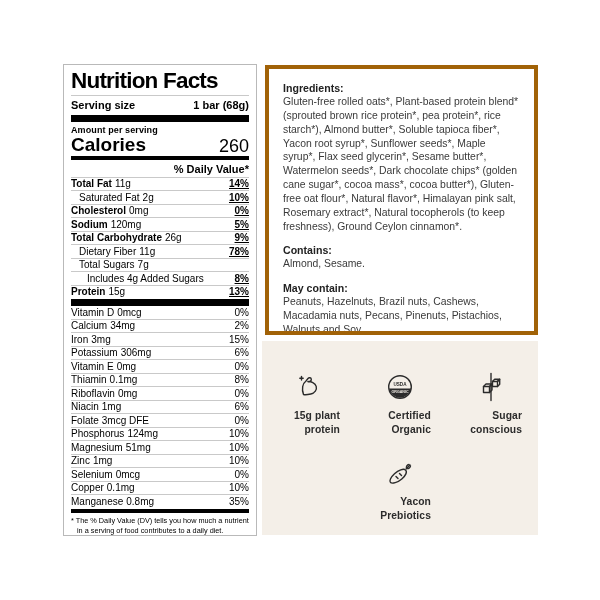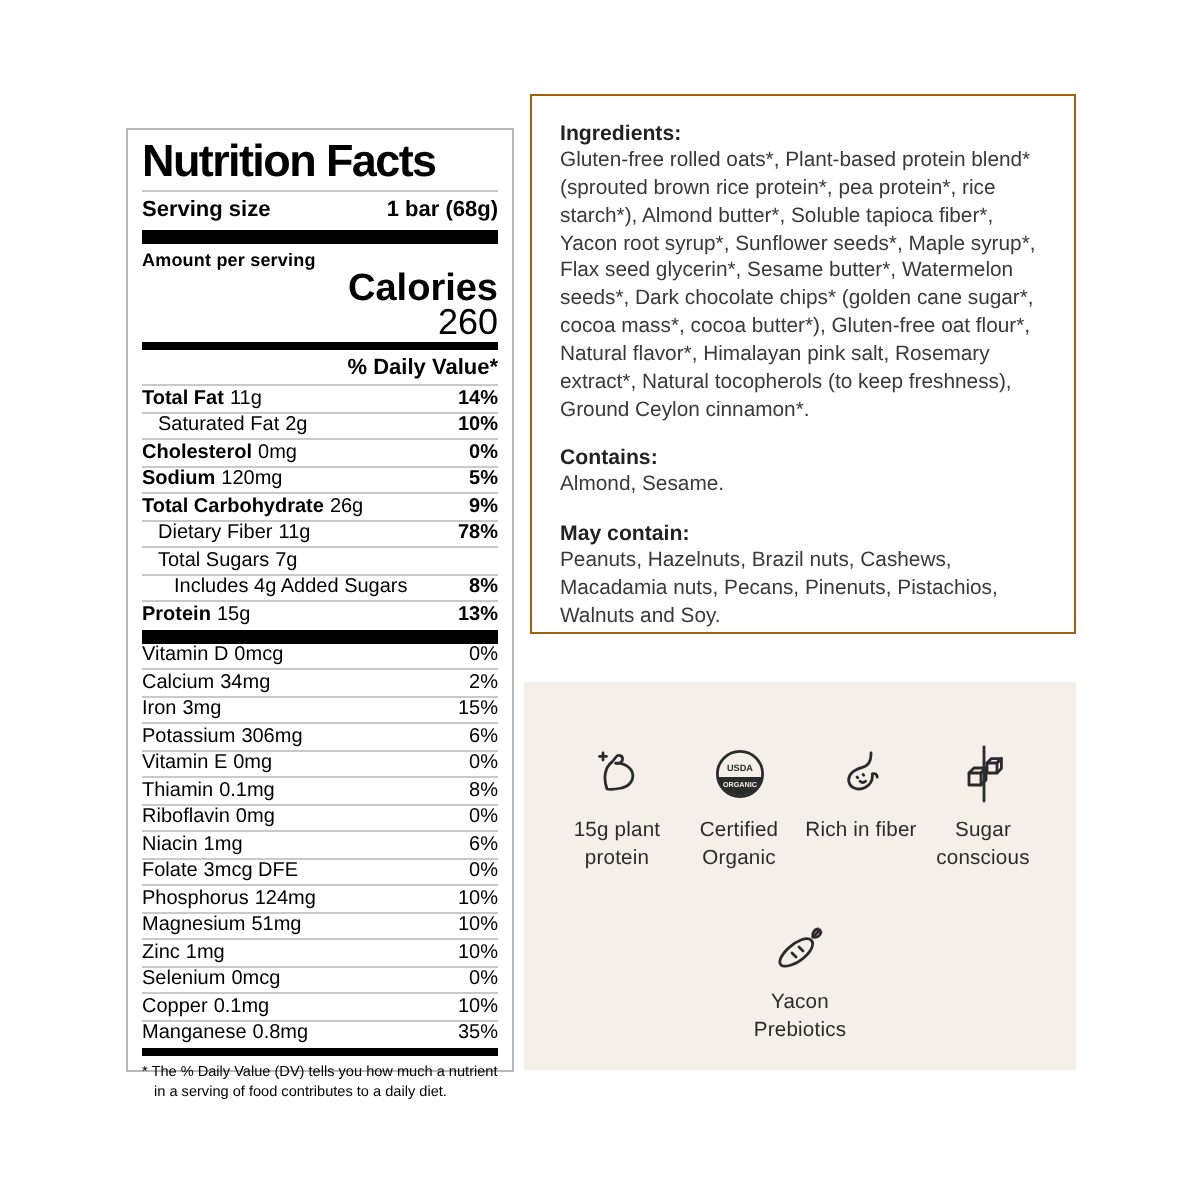--- a/index.html
+++ b/index.html
@@ -10,51 +10,51 @@
   
   .nf { position:absolute; left:63px; top:64px; width:194px; height:472px;
         border:1px solid #b9b9b9; background:#fff; padding:5px 7px 4px; }
   .nf-title { font-size:22.5px; font-weight:900; letter-spacing:-0.8px;
               line-height:1.02; white-space:nowrap; }
   .nf-serving { display:flex; justify-content:space-between; font-weight:bold;
                 font-size:11px; padding:3px 0 4px; border-top:1px solid #c9c9c9; margin-top:2px; }
   .bar-thick { height:7px; background:#000; }
   .bar-med { height:4px; background:#000; }
   .nf-amount { font-size:9px; font-weight:bold; padding-top:3px; letter-spacing:0.1px; }
-  .nf-cal-row { display:flex; justify-content:space-between; align-items:flex-end; padding-bottom:2px;flex-direction:column; }
+  .nf-cal-row { display:flex; justify-content:space-between; align-items:flex-end; padding-bottom:2px; }
   .nf-cal { font-size:19px; font-weight:900; line-height:1; }
   .nf-cal-val { font-size:18px; font-weight:400; line-height:0.85; }
   .nf-dv-head { text-align:right; font-size:11px; font-weight:bold; padding:3px 0 2px;
                 border-bottom:1px solid #c9c9c9; }
   .nf-row { display:flex; justify-content:space-between; font-size:10px; line-height:1.0;
             padding:1.5px 0 1px; border-bottom:1px solid #c9c9c9; }
   .nf-row.last { border-bottom:none; padding-bottom:2px; }
   .ind1 { padding-left:8px; }
   .ind2 { padding-left:16px; }
   .b { font-weight:bold; }
   .amt { margin-left:3px; }
-  .dvb { font-weight:bold; }
+  .dvb { font-weight:bold;text-decoration:underline; }
   .nf-foot { font-size:7.3px; line-height:1.32; padding:3px 0 0 6px; text-indent:-6px; }
 
   
-  .ing { position:absolute; left:265px; top:47px; width:273px; height:270px;
-         border:1px solid #a16207; background:#fff; padding:12px 14px;
+  .ing { position:absolute; left:265px; top:65px; width:273px; height:270px;
+         border:4px solid #a16207; background:#fff; padding:12px 14px;
          font-size:10.4px; line-height:1.33; color:#3a3a3a; overflow:hidden; }
   .ing h3 { font-size:10.6px; font-weight:bold; color:#222; }
   .ing .block { margin-bottom:10px; }
 
   
   .badges { position:absolute; left:262px; top:341px; width:276px; height:194px; }
   .badge-row1 { display:flex; justify-content:space-between; padding:0 16px; margin-top:31px; }
   .badge-row2 { display:flex; justify-content:center; gap:30px; margin-top:22px; }
   .badge { display:flex; flex-direction:column; align-items:center; width:62px; }
   .badge svg { width:30px; height:30px; stroke:#2b2b2b; fill:none;
                stroke-width:1.4; stroke-linecap:round; stroke-linejoin:round; }
   .badge-label { margin-top:7px; font-size:10.3px; line-height:1.32; color:#2b2b2b;
-                 text-align:center; letter-spacing:0.1px; }
+                 text-align:right; letter-spacing:0.1px;font-weight:bold; }
   .seal-bottom { fill:#2b2b2b; stroke:none; }
   .seal-txt { stroke:none; fill:#2b2b2b; font-size:4.6px; font-weight:bold;
               font-family:"Liberation Sans", sans-serif; }
   .seal-txt-w { stroke:none; fill:#f4efe8; font-size:3.6px; font-weight:bold;
                 font-family:"Liberation Sans", sans-serif; }
 </style>
 </head>
 <body>
 
 <div id="canvas">
@@ -209,30 +209,20 @@
       <div class="badge">
         <svg viewBox="0 0 30 30">
           <circle cx="15" cy="15" r="11.3"></circle>
           <path class="seal-bottom" d="M3.9 16.5 A11.3 11.3 0 0 0 26.1 16.5 Z"></path>
           <text class="seal-txt" x="15" y="13.6" text-anchor="middle">USDA</text>
           <text class="seal-txt-w" x="15" y="21.4" text-anchor="middle">ORGANIC</text>
         </svg>
         <span class="badge-label">Certified Organic</span>
       </div>
 
-      <div class="badge">
-        <svg viewBox="0 0 30 30">
-          <path d="M19.5 4.5 C19.5 8.5 18.5 10.8 14.8 11.8 C10.5 13 8 15.5 8.4 18.6 C8.9 22 13.2 23.6 16.8 21.6 C19.4 20.1 20.4 17.6 20.2 15"></path>
-          <path d="M20.2 15 C21.6 14.4 22.6 15.2 22.6 16.6"></path>
-          <path d="M12.5 16.5 L12.9 16.9"></path>
-            <path d="M15.5 15.2 L15.9 15.6"></path>
-            <path d="M14 18.6 C14.8 19.3 16 19.3 16.8 18.6"></path>
-        </svg>
-        <span class="badge-label">Rich in fiber</span>
-      </div>
 
       <div class="badge">
         <svg viewBox="0 0 30 30">
           <path d="M15 1.5 L15 28.5"></path>
           <path d="M7.5 14.5 L13.5 14.5 L13.5 20.5 L7.5 20.5 Z"></path>
           <path d="M7.5 14.5 L10 12 L16 12 L13.5 14.5"></path>
           <path d="M13.5 14.5 L16 12 L16 18 L13.5 20.5"></path>
           <path d="M16.5 9.5 L21.5 9.5 L21.5 14.5 L16.5 14.5 Z"></path>
           <path d="M16.5 9.5 L18.7 7.3 L23.7 7.3 L21.5 9.5"></path>
           <path d="M21.5 9.5 L23.7 7.3 L23.7 12.3 L21.5 14.5"></path>

